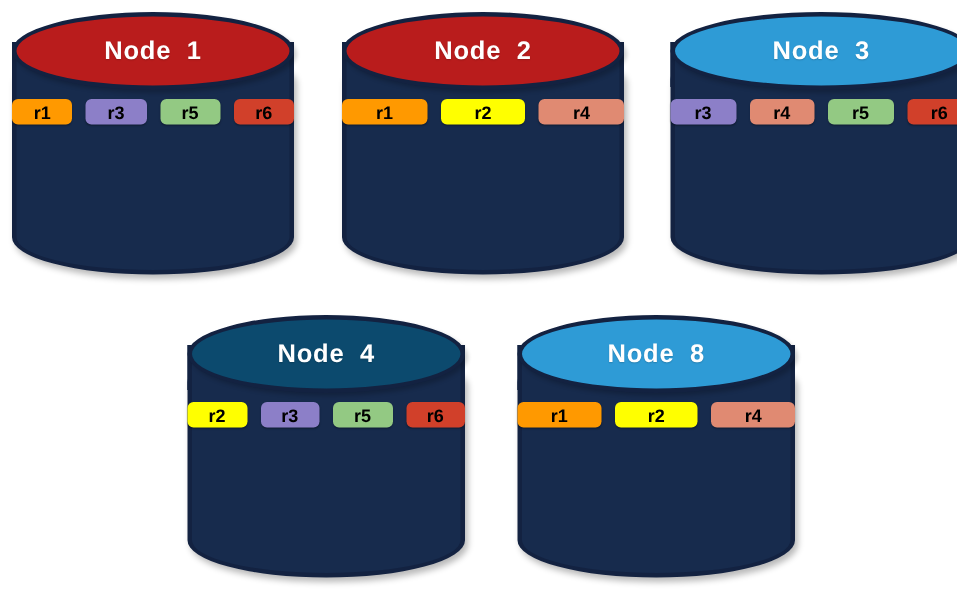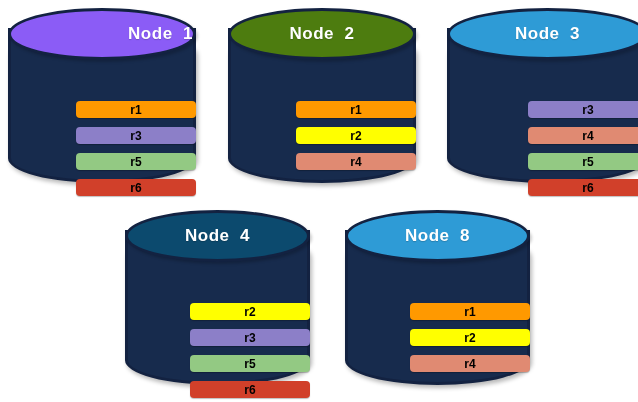--- a/index.html
+++ b/index.html
@@ -77,24 +77,23 @@
     user-select: none;
   }
 
   
   .shards {
     position: absolute;
     left: 0;
     right: 0;
     top: 58px;
     display: flex;
-    flex-direction: column;
+    flex-direction: row;
     align-items: flex-end;
     gap: 9px;
-    margin-top: 35px;
   }
 
   .shard {
     width: 120px;
     height: 17px;
     border-radius: 4px;
     display: flex;
     align-items: center;
     justify-content: center;
     font-size: 12px;
@@ -104,34 +103,34 @@
     box-shadow: 0 1px 1px rgba(0,0,0,0.25);
   }
 </style>
 </head>
 <body>
 
 <div id="diagram" style="background: rgb(255, 255, 255);">
     <div class="node" style="left: 8px; top: 8px; width: 188px; height: 175px;">
       <div class="cyl-body" style="background: rgb(23, 43, 77); border-color: rgb(19, 34, 65);"></div>
       <div class="cyl-body-flat" style="background: rgb(23, 43, 77); border-color: rgb(19, 34, 65);"></div>
-      <div class="cyl-top" style="background: #8b5cf6; border-color: rgb(19, 34, 65); justify-content: flex-end;">
+      <div class="cyl-top" style="background: #b91c1c; border-color: rgb(19, 34, 65);">
         <span class="node-label" style="color: rgb(255, 255, 255);">Node  1</span>
       </div>
       <div class="shards">
         <div class="shard" style="background: rgb(255, 153, 0); color: rgb(0, 0, 0);">r1</div>
         <div class="shard" style="background: rgb(140, 127, 200); color: rgb(0, 0, 0);">r3</div>
         <div class="shard" style="background: rgb(147, 201, 131); color: rgb(0, 0, 0);">r5</div>
         <div class="shard" style="background: rgb(209, 64, 42); color: rgb(0, 0, 0);">r6</div>
       </div>
     </div>
     <div class="node" style="left: 228px; top: 8px; width: 188px; height: 175px;">
       <div class="cyl-body" style="background: rgb(23, 43, 77); border-color: rgb(19, 34, 65);"></div>
       <div class="cyl-body-flat" style="background: rgb(23, 43, 77); border-color: rgb(19, 34, 65);"></div>
-      <div class="cyl-top" style="background: #4d7c0f; border-color: rgb(19, 34, 65);">
+      <div class="cyl-top" style="background: #b91c1c; border-color: rgb(19, 34, 65);">
         <span class="node-label" style="color: rgb(255, 255, 255);">Node  2</span>
       </div>
       <div class="shards">
         <div class="shard" style="background: rgb(255, 153, 0); color: rgb(0, 0, 0);">r1</div>
         <div class="shard" style="background: rgb(255, 255, 0); color: rgb(0, 0, 0);">r2</div>
         <div class="shard" style="background: rgb(224, 138, 114); color: rgb(0, 0, 0);">r4</div>
       </div>
     </div>
     <div class="node" style="left: 447px; top: 8px; width: 201px; height: 175px;">
       <div class="cyl-body" style="background: rgb(23, 43, 77); border-color: rgb(19, 34, 65);"></div>

